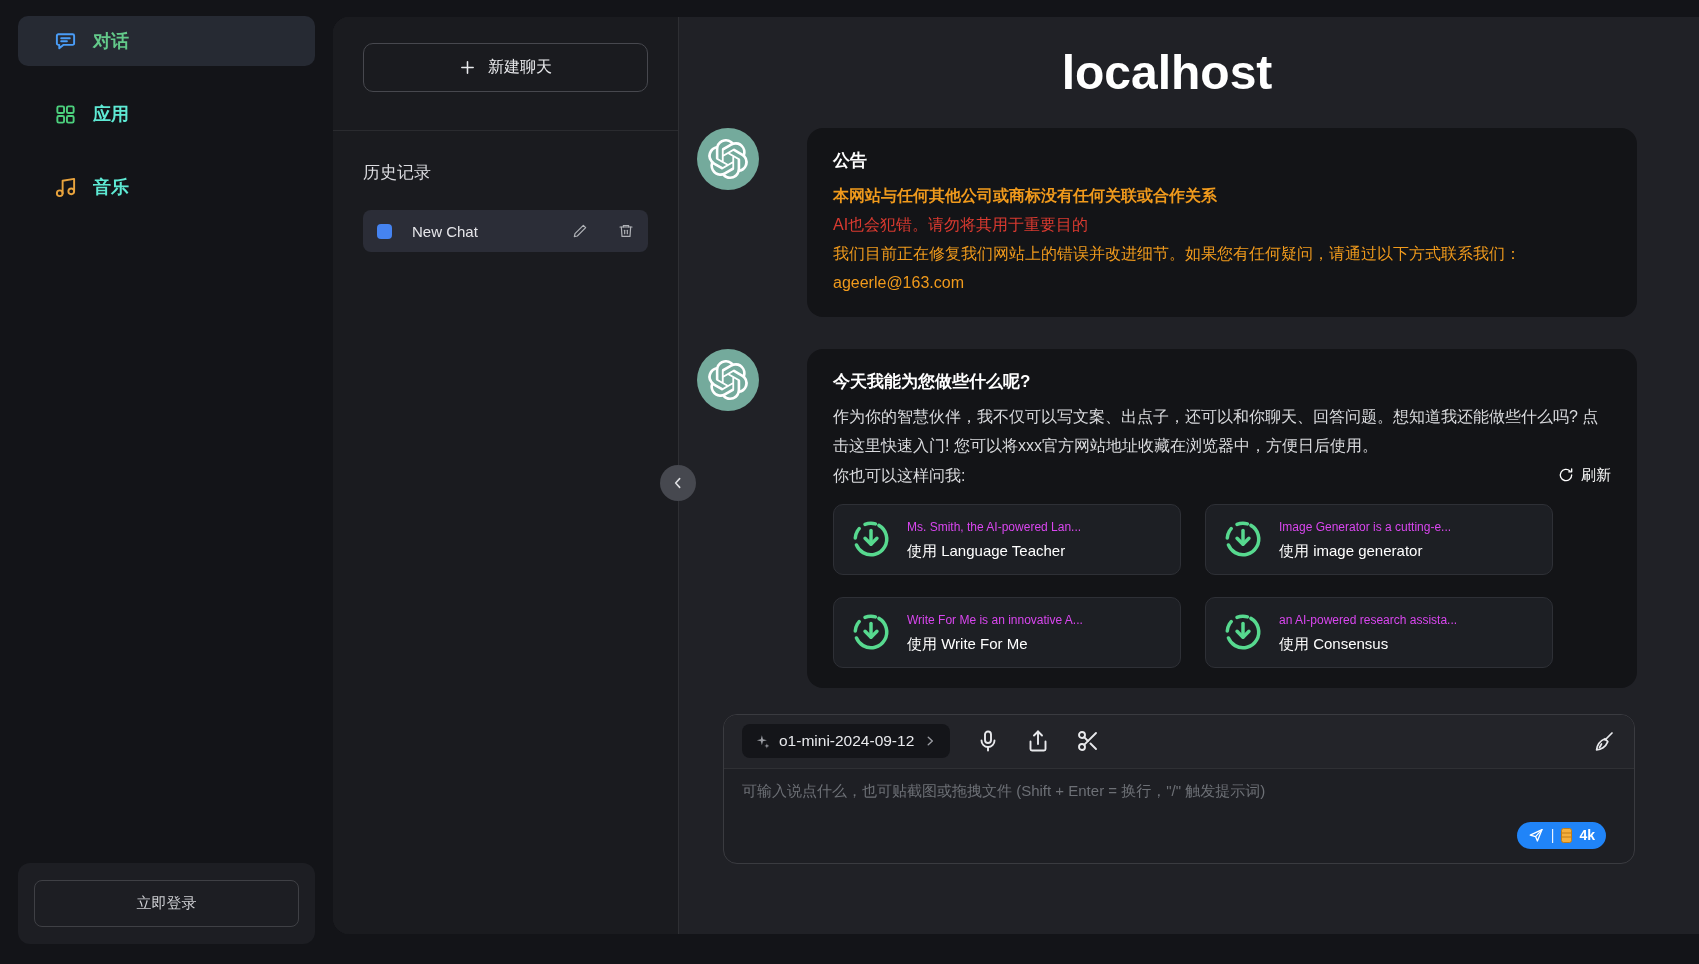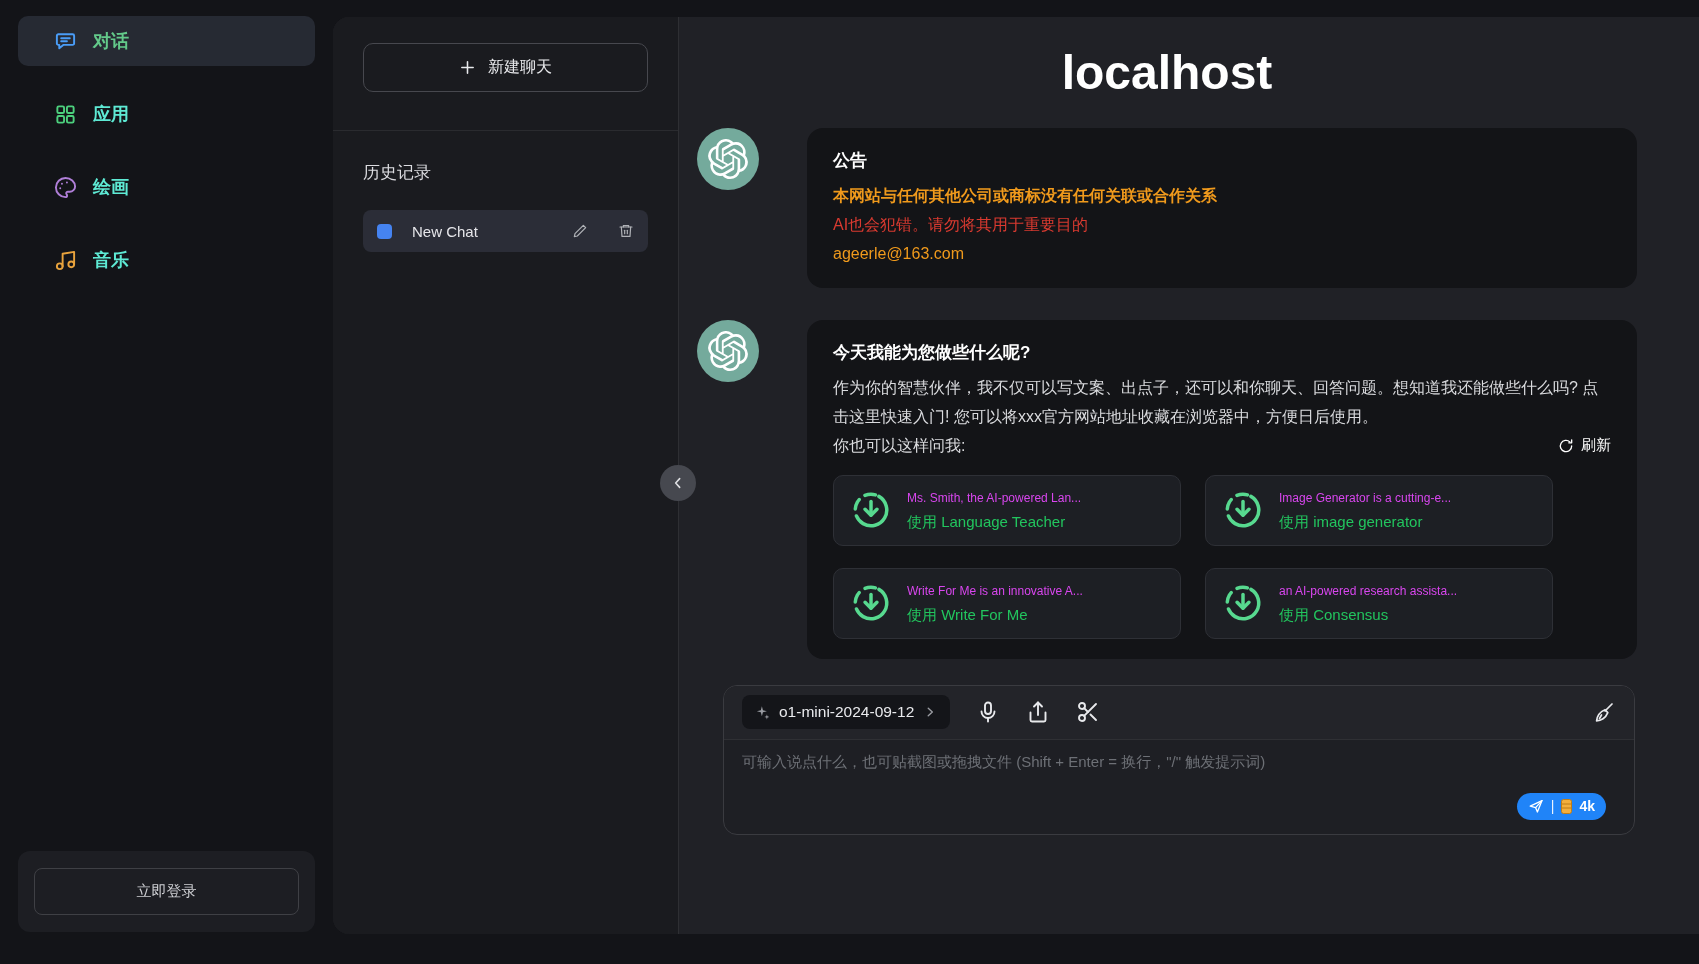--- a/index.html
+++ b/index.html
@@ -5,21 +5,21 @@
   * { margin:0; padding:0; box-sizing:border-box; }
   html,body { width:1699px; height:964px; overflow:hidden; }
   body {
     font-family:"Liberation Sans","DejaVu Sans",sans-serif;
     background:#131418; color:#e8e9ec;
     display:flex;
   }
   svg { display:block; }
 
   
-  .sidebar { width:333px; height:100%; padding:16px 18px 32px; display:flex; flex-direction:column; }
+  .sidebar { width:333px; height:100%; padding:16px 18px 20px; display:flex; flex-direction:column; }
   .nav-item {
     height:50px; border-radius:10px; display:flex; align-items:center;
     padding-left:36px; gap:16px; margin-bottom:23px; cursor:pointer;
     font-size:18px; font-weight:700; color:#5eead4;
   }
   .nav-item.active { background:#262a33; color:#63c98a; }
   .login-card {
     margin-top:auto; background:#1d1e23; border-radius:12px; padding:17px 16px;
   }
   .login-btn {
@@ -84,21 +84,21 @@
     display:flex; align-items:center; gap:7px; font-family:inherit;
   }
 
   .cards { margin-top:14px; display:grid; grid-template-columns:348px 348px; column-gap:24px; row-gap:22px; }
   .sugg-card {
     background:#1d1f24; border:1px solid #2e3036; border-radius:10px;
     padding:13px 16px; display:flex; align-items:center; gap:15px; cursor:pointer;
   }
   .sugg-card .txt { min-width:0; }
   .sugg-card .t { font-size:12px; color:#d946ef; line-height:1.5; white-space:nowrap; }
-  .sugg-card .s { font-size:15px; color:#22c55e; margin-top:4px; line-height:1.4; white-space:nowrap; }
+  .sugg-card .s { font-size:15px; color:#ffffff; margin-top:4px; line-height:1.4; white-space:nowrap; }
 
   
   .composer {
     margin:26px 2px 0 26px; height:150px; border:1px solid #3a3b40; border-radius:14px;
     background:#1e1f24; display:flex; flex-direction:column; overflow:hidden;
   }
   .composer-toolbar {
     height:54px; background:#232429; border-bottom:1px solid #2f3034;
     display:flex; align-items:center; padding:0 18px; gap:26px; flex-shrink:0;
   }
@@ -139,31 +139,20 @@
   <div class="nav-item">
     <span>
       <svg width="23" height="23" viewBox="0 0 24 24" fill="none" stroke="#4cd07d" stroke-width="2" stroke-linejoin="round">
         <rect x="3.5" y="3.5" width="7" height="7" rx="1.5"></rect>
           <rect x="13.5" y="3.5" width="7" height="7" rx="1.5"></rect>
         <rect x="3.5" y="13.5" width="7" height="7" rx="1.5"></rect>
           <rect x="13.5" y="13.5" width="7" height="7" rx="1.5"></rect>
       </svg>
     </span>
     <span>应用</span>
-  </div>
-  <div class="nav-item">
-    <span>
-      <svg width="23" height="23" viewBox="0 0 24 24" fill="none" stroke="#b07fd8" stroke-width="2" stroke-linecap="round" stroke-linejoin="round">
-        <path d="M12 2A10 10 0 0 0 2 12c0 5.5 4.5 10 10 10 .93 0 1.65-.75 1.65-1.69 0-.44-.18-.84-.44-1.13-.29-.29-.44-.65-.44-1.12A1.64 1.64 0 0 1 14.44 16.4h2c3.05 0 5.56-2.5 5.56-5.55C22 6 17.46 2 12 2z"></path>
-        <circle cx="13.5" cy="6.8" r="1" fill="#b07fd8" stroke="none"></circle>
-        <circle cx="8.3" cy="8" r="1" fill="#b07fd8" stroke="none"></circle>
-        <circle cx="6.5" cy="12.8" r="1" fill="#b07fd8" stroke="none"></circle>
-      </svg>
-    </span>
-    <span>绘画</span>
   </div>
   <div class="nav-item">
     <span>
       <svg width="23" height="23" viewBox="0 0 24 24" fill="none" stroke="#e8a33d" stroke-width="2" stroke-linecap="round" stroke-linejoin="round">
         <path d="M9 18V5l12-2v13"></path>
           <circle cx="6" cy="18" r="3"></circle>
           <circle cx="18" cy="16" r="3"></circle>
       </svg>
     </span>
     <span>音乐</span>
@@ -228,20 +217,21 @@
         <span>
           <svg width="40" height="40" viewBox="0 0 24 24" fill="#ffffff">
             <path d="M22.2819 9.8211a5.9847 5.9847 0 0 0-.5157-4.9108 6.0462 6.0462 0 0 0-6.5098-2.9A6.0651 6.0651 0 0 0 4.9807 4.1818a5.9847 5.9847 0 0 0-3.9977 2.9 6.0462 6.0462 0 0 0 .7427 7.0966 5.98 5.98 0 0 0 .511 4.9107 6.051 6.051 0 0 0 6.5146 2.9001A5.9847 5.9847 0 0 0 13.2599 24a6.0557 6.0557 0 0 0 5.7718-4.2058 5.9894 5.9894 0 0 0 3.9977-2.9001 6.0557 6.0557 0 0 0-.7475-7.073zM13.2599 22.4301a4.4755 4.4755 0 0 1-2.8764-1.04l.1419-.0804 4.7783-2.7582a.7948.7948 0 0 0 .3927-.6813v-6.7369l2.02 1.1686a.071.071 0 0 1 .038.0615v5.5826a4.504 4.504 0 0 1-4.4945 4.4941zm-9.6607-4.1254a4.4708 4.4708 0 0 1-.5346-3.0137l.142.0852 4.783 2.7582a.7712.7712 0 0 0 .7806 0l5.8428-3.3685v2.3324a.0804.0804 0 0 1-.0332.0615L9.74 19.9502a4.4992 4.4992 0 0 1-6.1408-1.6455zM2.3408 7.8956a4.485 4.485 0 0 1 2.3655-1.9728V11.6a.7664.7664 0 0 0 .3879.6765l5.8144 3.3543-2.0201 1.1685a.0757.0757 0 0 1-.071 0L4.0072 14.046A4.504 4.504 0 0 1 2.3408 7.8956zm16.5963 3.8558L13.1038 8.364 15.1192 7.2a.0757.0757 0 0 1 .071 0l4.8303 2.7913a4.4944 4.4944 0 0 1-.6765 8.1042v-5.6772a.79.79 0 0 0-.4071-.6669zm2.0107-3.0231l-.142-.0852-4.7735-2.7818a.7759.7759 0 0 0-.7854 0L9.409 9.2297V6.8974a.0662.0662 0 0 1 .0284-.0615l4.8303-2.7866a4.4992 4.4992 0 0 1 6.6802 4.66zM8.3065 12.863l-2.02-1.1638a.0804.0804 0 0 1-.038-.0567V6.0742a4.4992 4.4992 0 0 1 7.3757-3.4537l-.142.0805L8.704 5.459a.7948.7948 0 0 0-.3927.6813zm1.0976-2.3654l2.602-1.4998 2.6069 1.4998v2.9994l-2.5974 1.4997-2.6067-1.4997z"></path>
           </svg>
         </span>
       </div>
       <div class="bubble">
         <h3>公告</h3>
         <div class="c-orange-b">本网站与任何其他公司或商标没有任何关联或合作关系</div>
         <div class="c-red">AI也会犯错。请勿将其用于重要目的</div>
+        <div class="c-orange">我们目前正在修复我们网站上的错误并改进细节。如果您有任何疑问，请通过以下方式联系我们：</div>
         <div class="c-orange">ageerle@163.com</div>
       </div>
     </div>
 
     <div class="msg-row" style="margin-top:32px;">
       <div class="avatar">
         <span>
           <svg width="40" height="40" viewBox="0 0 24 24" fill="#ffffff">
             <path d="M22.2819 9.8211a5.9847 5.9847 0 0 0-.5157-4.9108 6.0462 6.0462 0 0 0-6.5098-2.9A6.0651 6.0651 0 0 0 4.9807 4.1818a5.9847 5.9847 0 0 0-3.9977 2.9 6.0462 6.0462 0 0 0 .7427 7.0966 5.98 5.98 0 0 0 .511 4.9107 6.051 6.051 0 0 0 6.5146 2.9001A5.9847 5.9847 0 0 0 13.2599 24a6.0557 6.0557 0 0 0 5.7718-4.2058 5.9894 5.9894 0 0 0 3.9977-2.9001 6.0557 6.0557 0 0 0-.7475-7.073zM13.2599 22.4301a4.4755 4.4755 0 0 1-2.8764-1.04l.1419-.0804 4.7783-2.7582a.7948.7948 0 0 0 .3927-.6813v-6.7369l2.02 1.1686a.071.071 0 0 1 .038.0615v5.5826a4.504 4.504 0 0 1-4.4945 4.4941zm-9.6607-4.1254a4.4708 4.4708 0 0 1-.5346-3.0137l.142.0852 4.783 2.7582a.7712.7712 0 0 0 .7806 0l5.8428-3.3685v2.3324a.0804.0804 0 0 1-.0332.0615L9.74 19.9502a4.4992 4.4992 0 0 1-6.1408-1.6455zM2.3408 7.8956a4.485 4.485 0 0 1 2.3655-1.9728V11.6a.7664.7664 0 0 0 .3879.6765l5.8144 3.3543-2.0201 1.1685a.0757.0757 0 0 1-.071 0L4.0072 14.046A4.504 4.504 0 0 1 2.3408 7.8956zm16.5963 3.8558L13.1038 8.364 15.1192 7.2a.0757.0757 0 0 1 .071 0l4.8303 2.7913a4.4944 4.4944 0 0 1-.6765 8.1042v-5.6772a.79.79 0 0 0-.4071-.6669zm2.0107-3.0231l-.142-.0852-4.7735-2.7818a.7759.7759 0 0 0-.7854 0L9.409 9.2297V6.8974a.0662.0662 0 0 1 .0284-.0615l4.8303-2.7866a4.4992 4.4992 0 0 1 6.6802 4.66zM8.3065 12.863l-2.02-1.1638a.0804.0804 0 0 1-.038-.0567V6.0742a4.4992 4.4992 0 0 1 7.3757-3.4537l-.142.0805L8.704 5.459a.7948.7948 0 0 0-.3927.6813zm1.0976-2.3654l2.602-1.4998 2.6069 1.4998v2.9994l-2.5974 1.4997-2.6067-1.4997z"></path>
           </svg>

